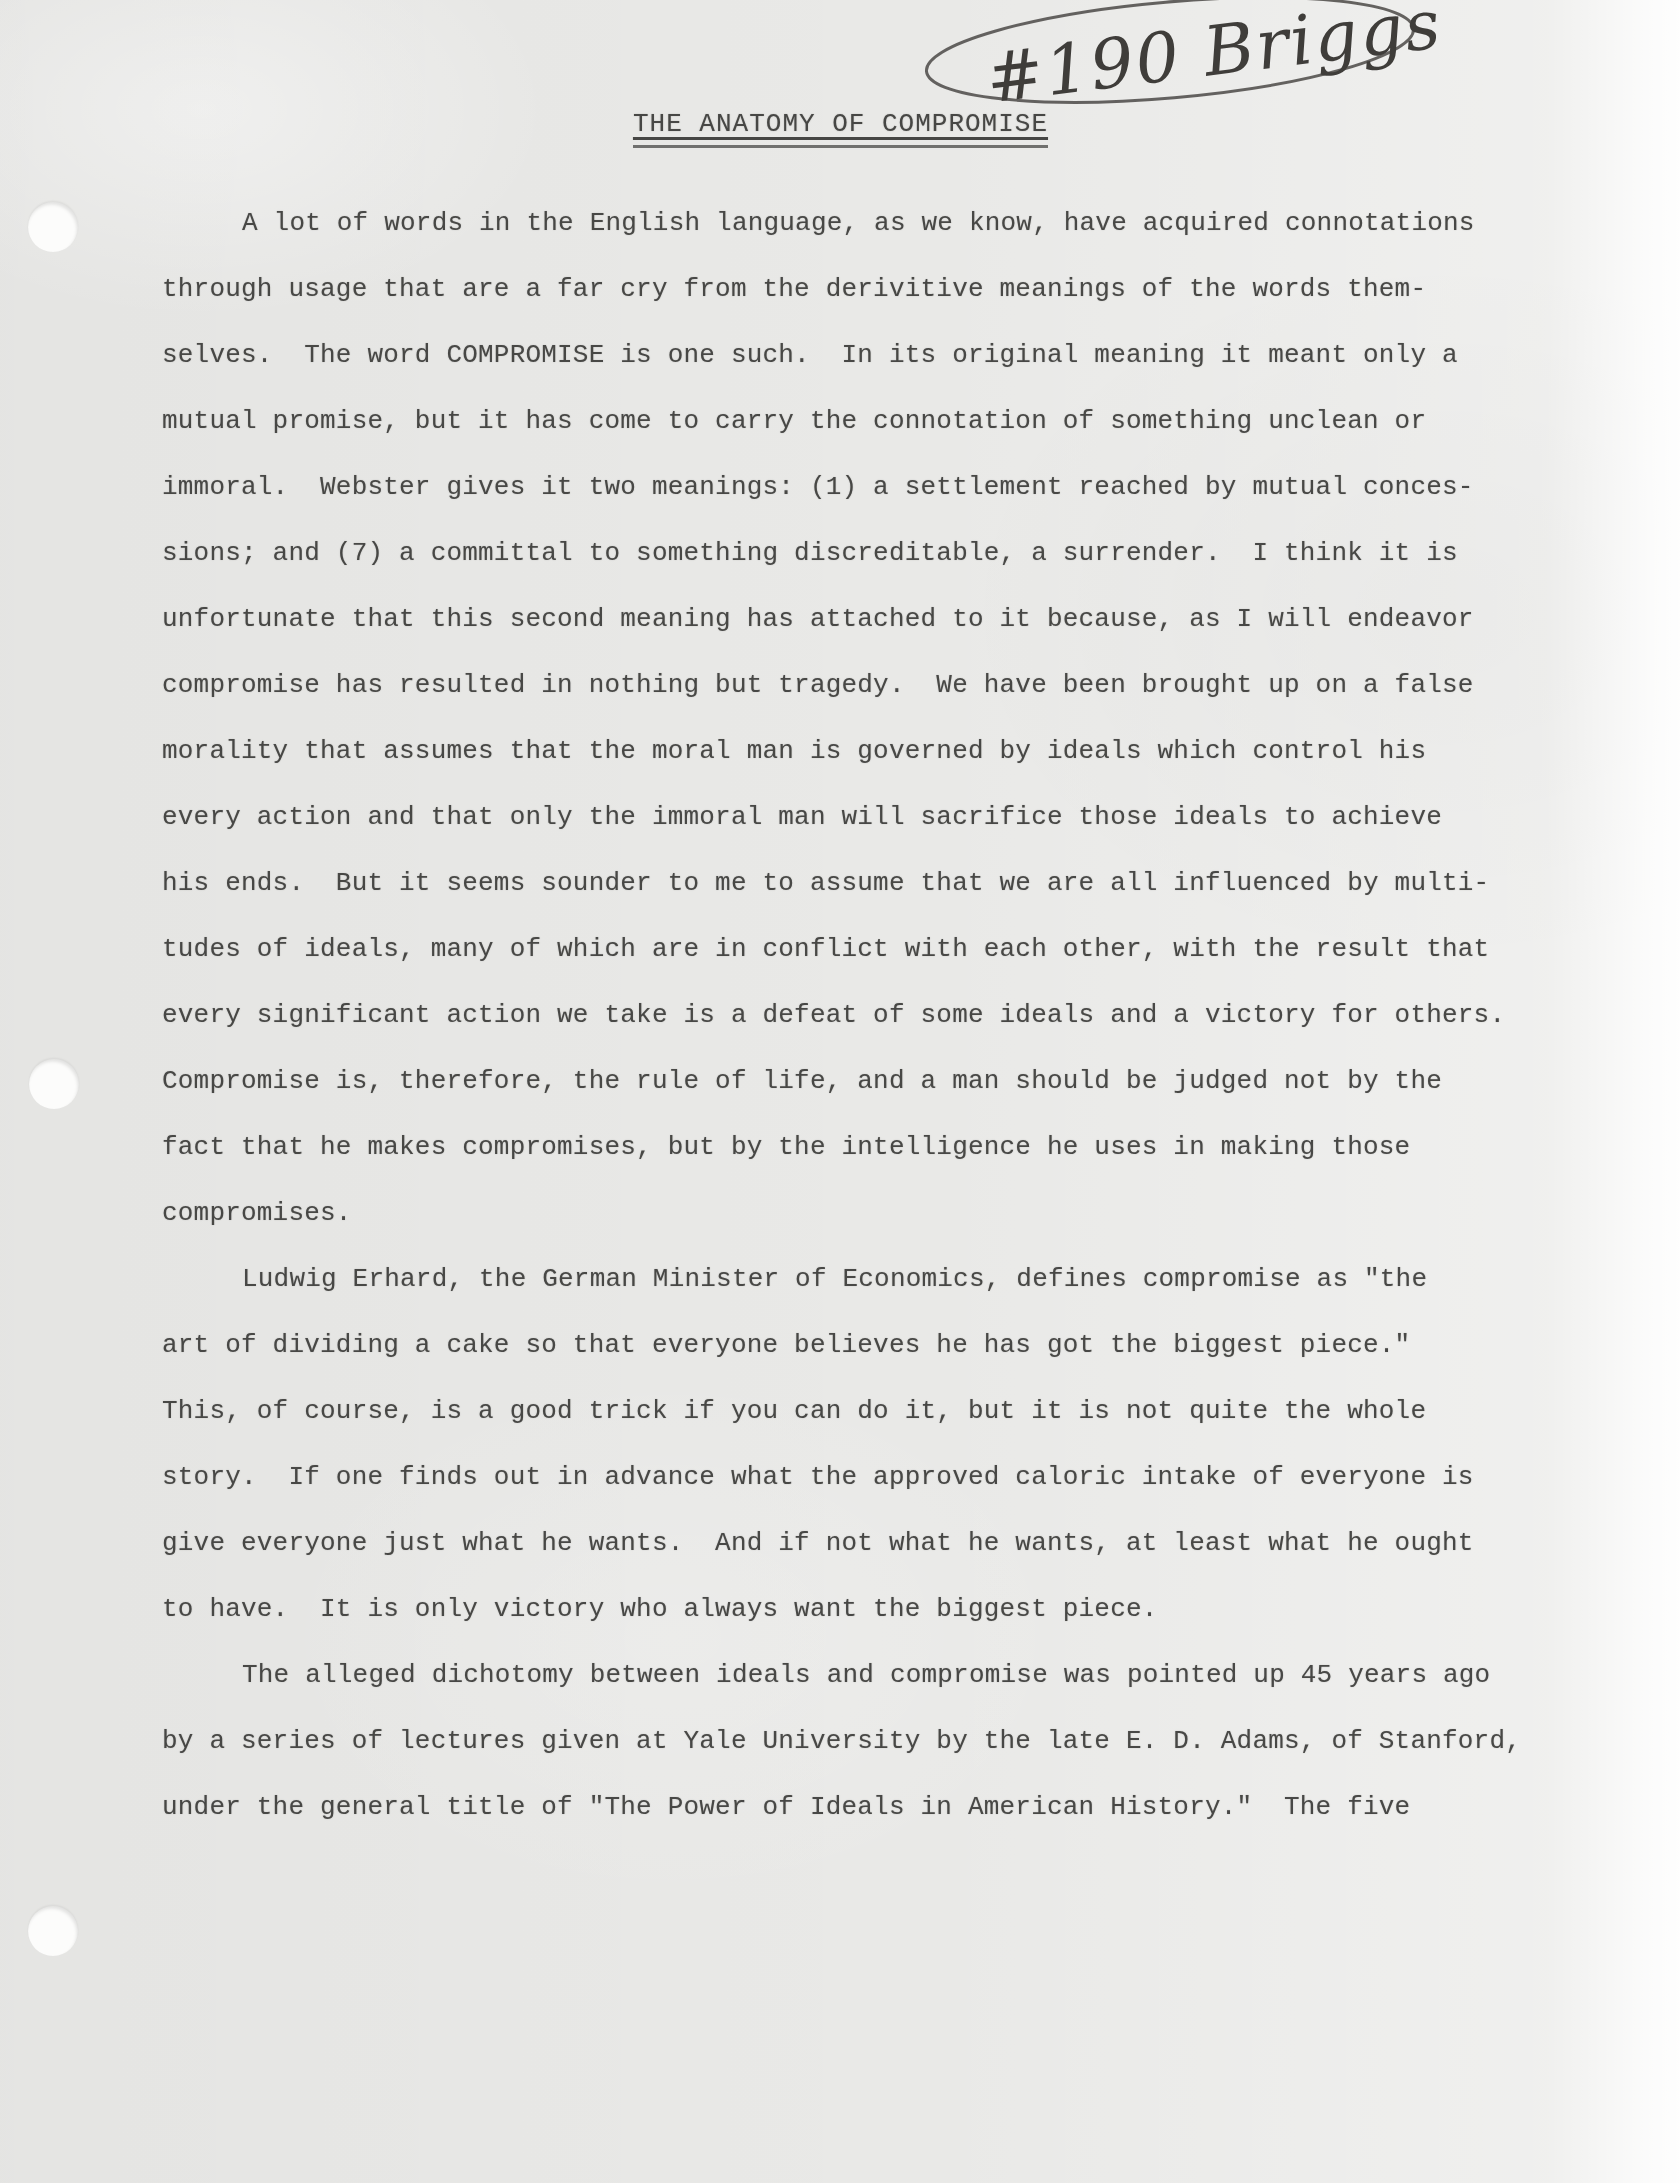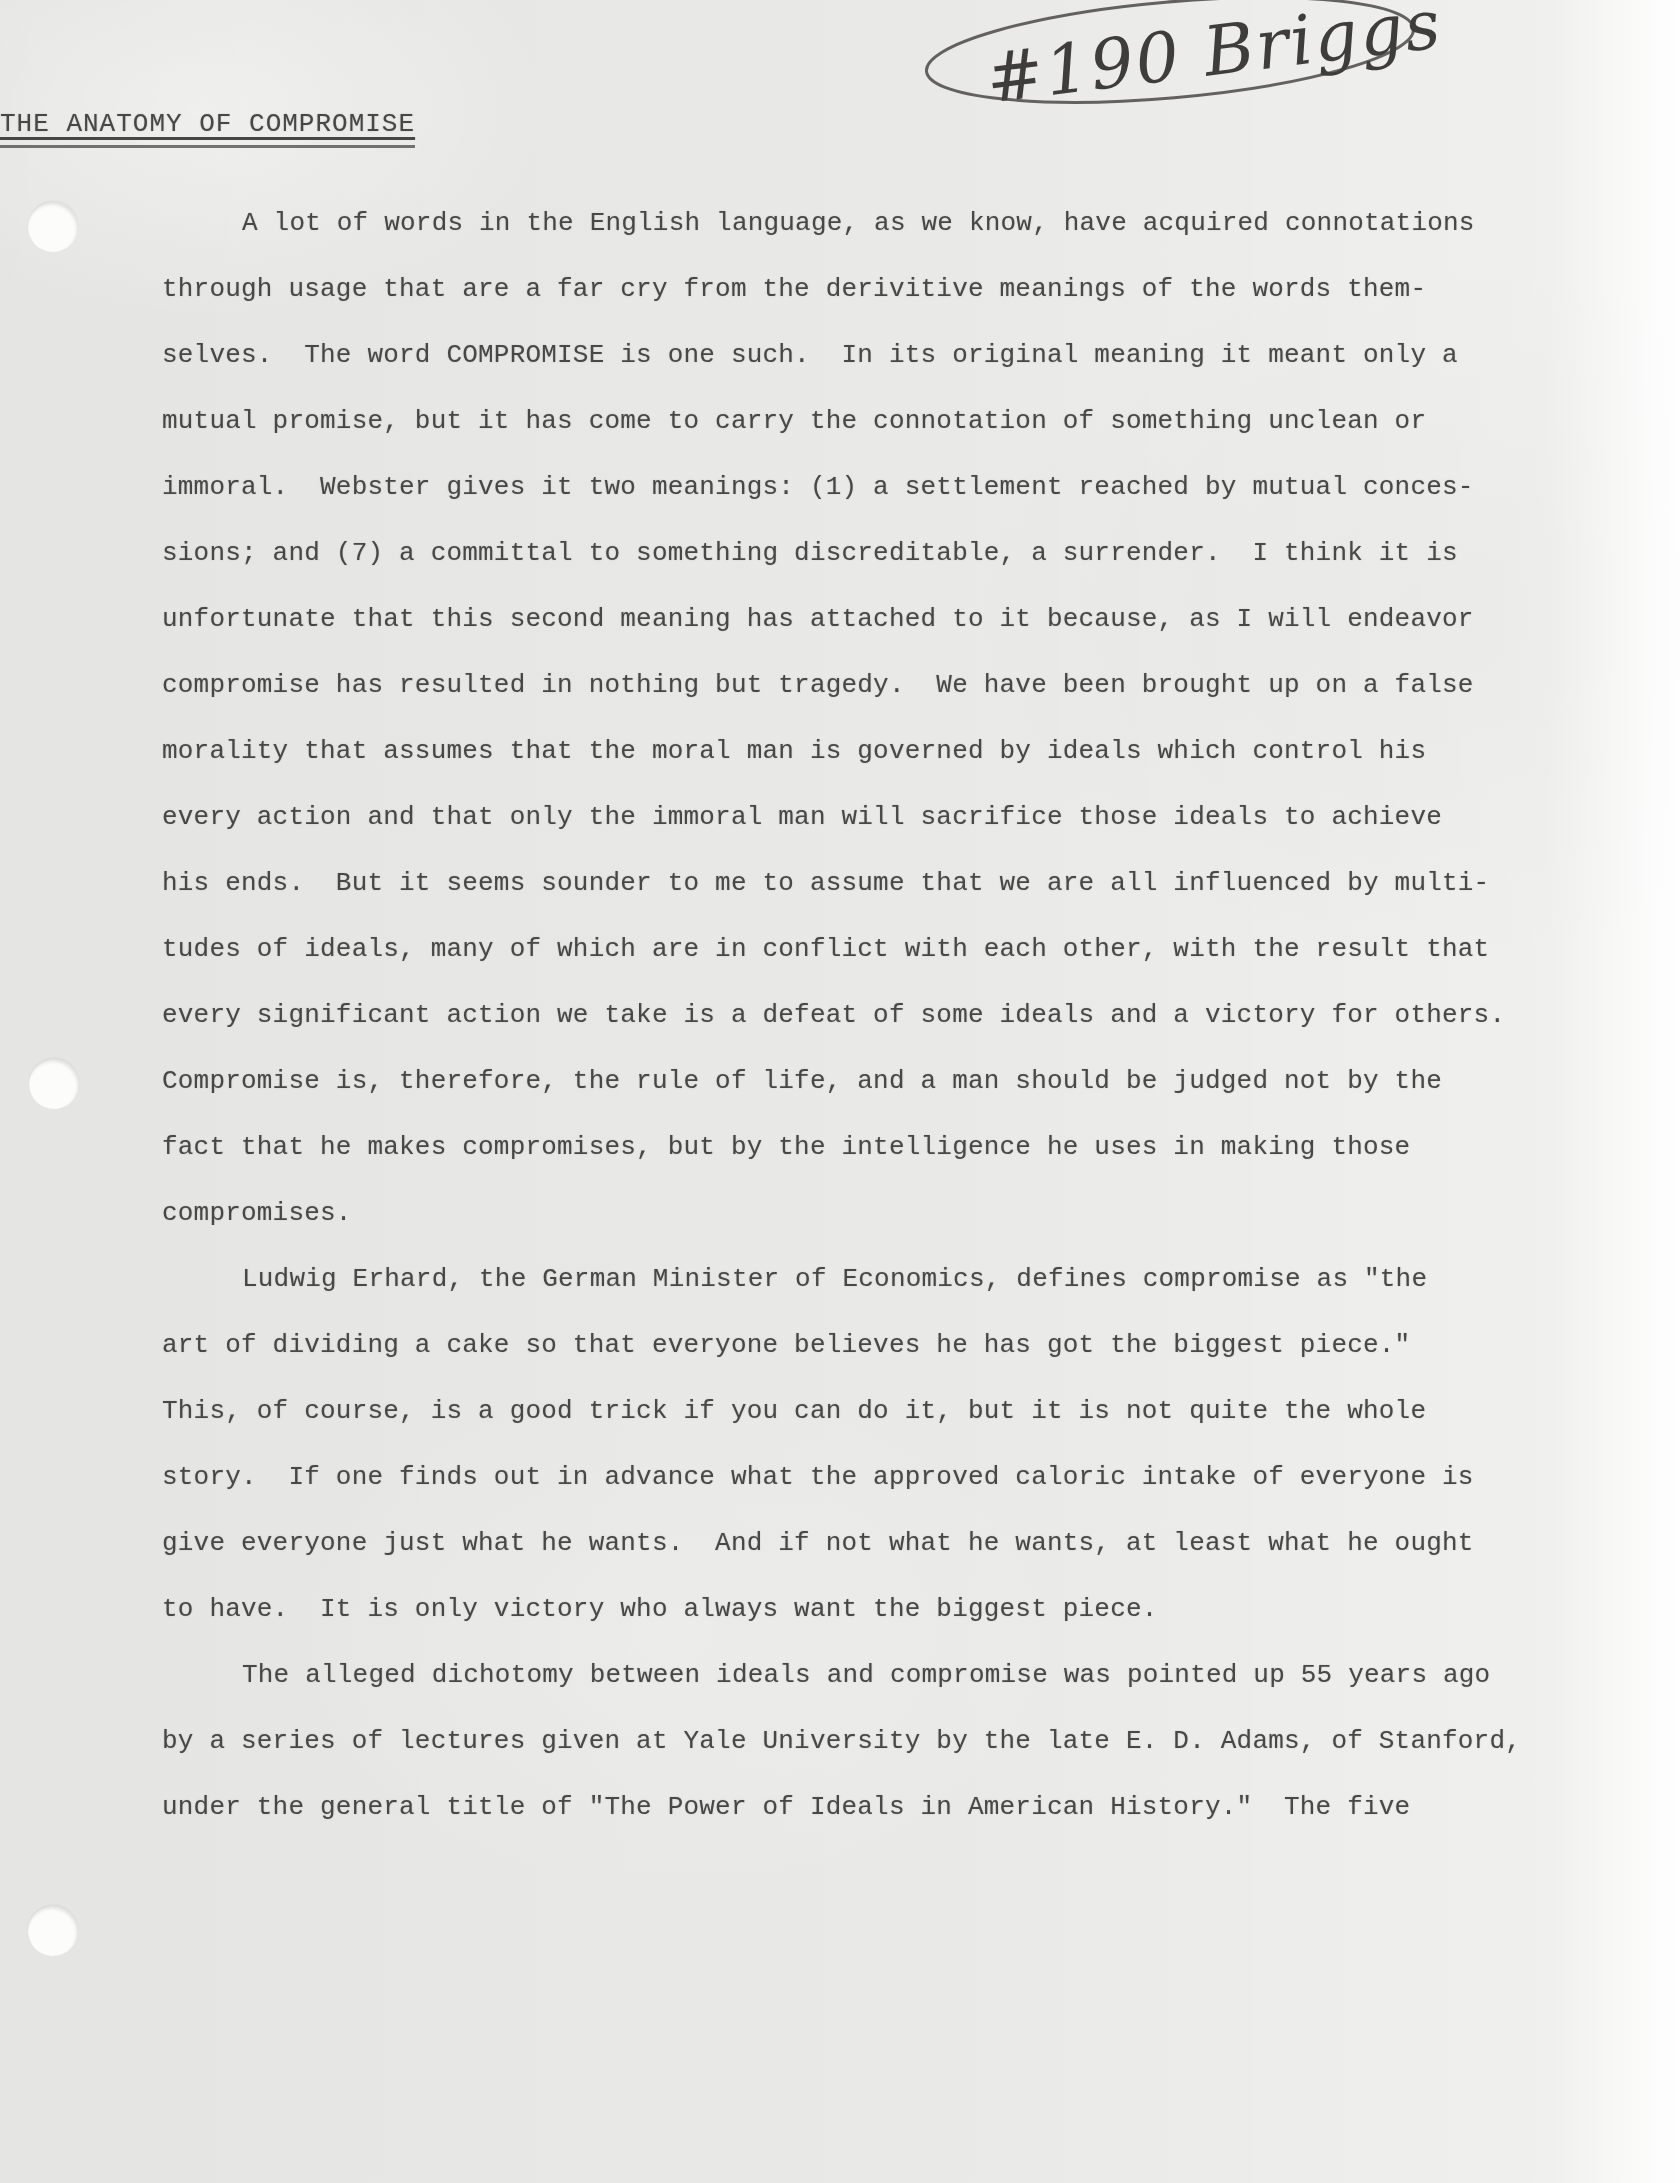--- a/index.html
+++ b/index.html
@@ -45,20 +45,21 @@
     font-style: italic;
     font-size: 104px;
     fill: #3f3d3a;
     letter-spacing: 3px;
   }
 
   .page-title {
     position: absolute;
     left: 0; top: 109px;
     width: 100%;
+    text-align: center;
     font-size: 26px;
     letter-spacing: 1px;
     text-shadow: 0 0 1.3px rgba(80,80,78,0.40);
   }
   .page-title .underlined {
     display: inline-block;
     text-decoration: underline;
     text-decoration-thickness: 2.6px;
     text-underline-offset: 6px;
     border-bottom: 3.3px solid rgba(72,72,70,0.75);
@@ -114,19 +115,19 @@
     <div class="line">every significant action we take is a defeat of some ideals and a victory for others.</div>
     <div class="line">Compromise is, therefore, the rule of life, and a man should be judged not by the</div>
     <div class="line">fact that he makes compromises, but by the intelligence he uses in making those</div>
     <div class="line">compromises.</div>
     <div class="line indent">Ludwig Erhard, the German Minister of Economics, defines compromise as "the</div>
     <div class="line">art of dividing a cake so that everyone believes he has got the biggest piece."</div>
     <div class="line">This, of course, is a good trick if you can do it, but it is not quite the whole</div>
     <div class="line">story.  If one finds out in advance what the approved caloric intake of everyone is</div>
     <div class="line">give everyone just what he wants.  And if not what he wants, at least what he ought</div>
     <div class="line">to have.  It is only victory who always want the biggest piece.</div>
-    <div class="line indent">The alleged dichotomy between ideals and compromise was pointed up 55 years ago</div>
+    <div class="line indent">The alleged dichotomy between ideals and compromise was pointed up 45 years ago</div>
     <div class="line">by a series of lectures given at Yale University by the late E. D. Adams, of Stanford,</div>
     <div class="line">under the general title of "The Power of Ideals in American History."  The five</div>
   </div>
 
 </div>
 
 
 </body></html>

